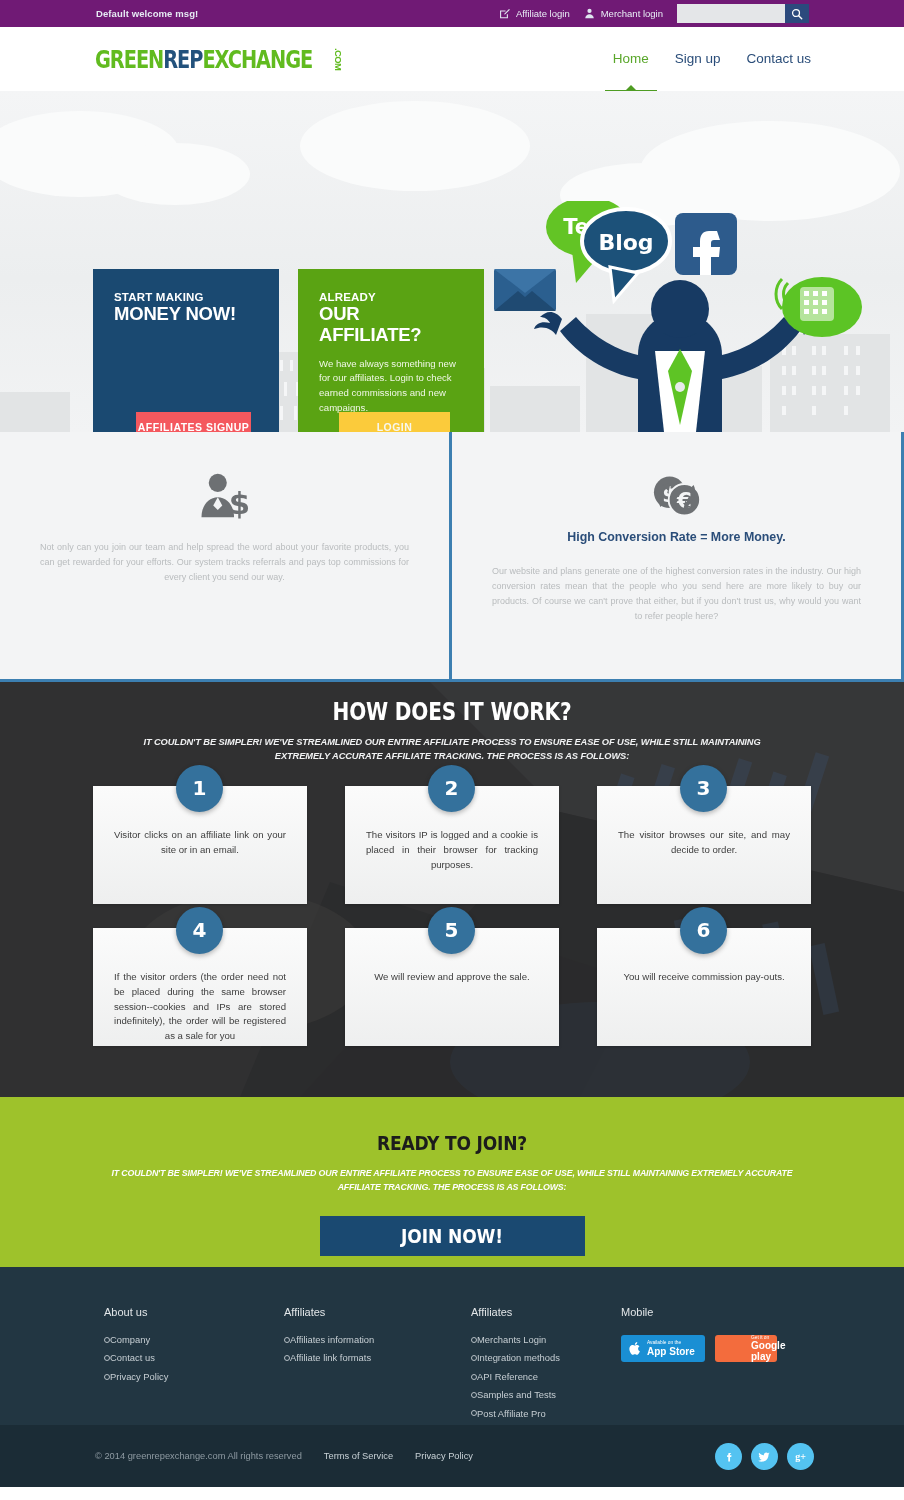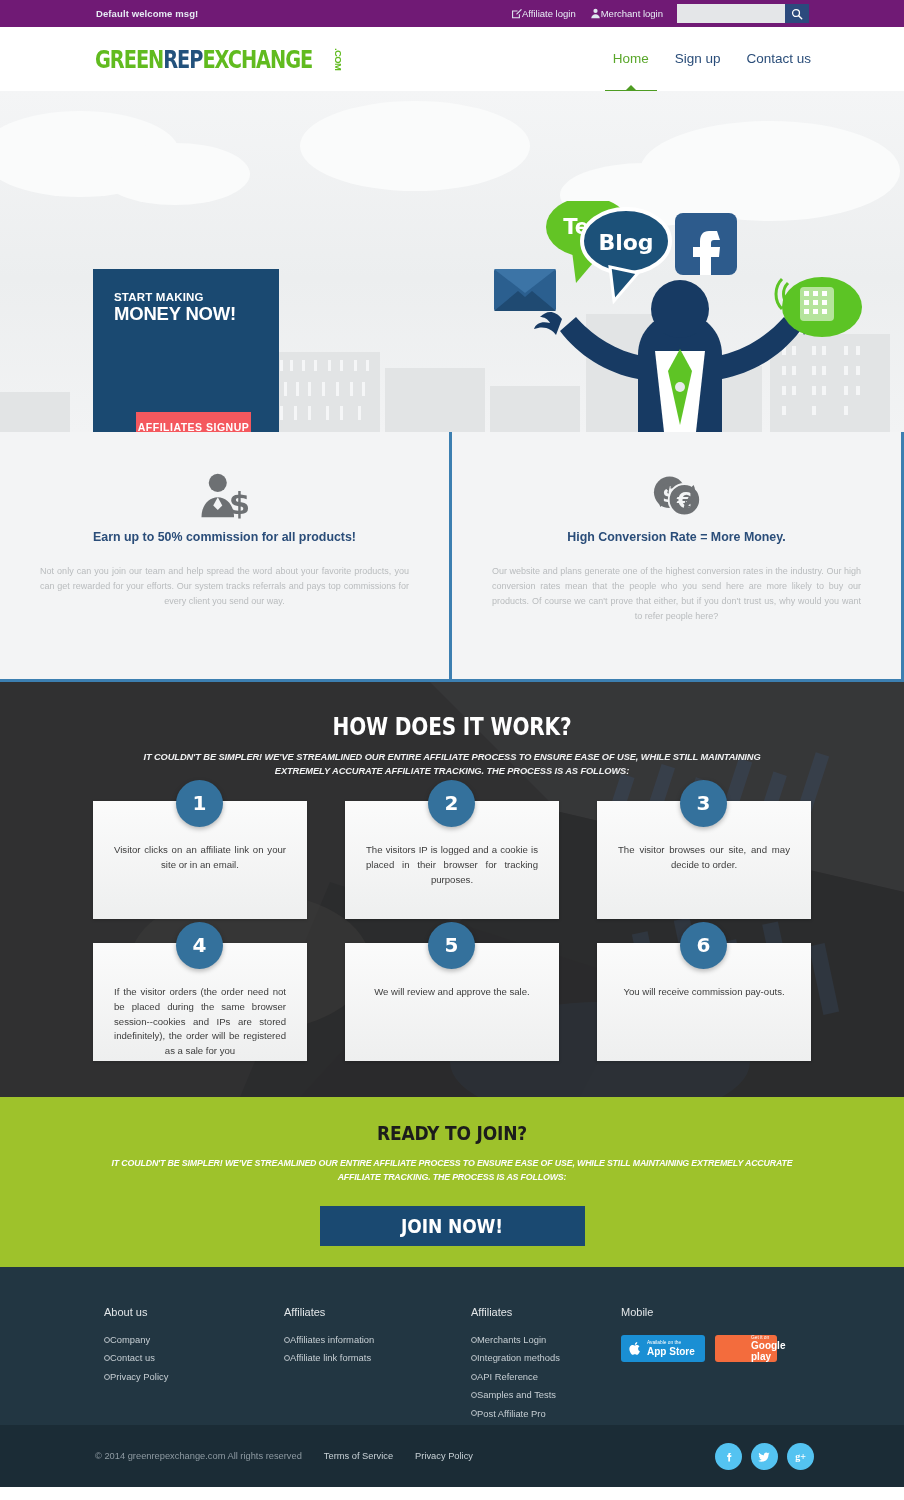--- a/index.html
+++ b/index.html
@@ -16,21 +16,21 @@
     display:flex; align-items:center; position:relative;
   }
   .topbar-welcome {
     font-size:9.5px; font-weight:bold; margin-left:96px; letter-spacing:.1px;
   }
   .topbar-right {
     position:absolute; right:95px; top:0; height:27px;
     display:flex; align-items:center; gap:14px;
   }
   .tb-link {
-    display:flex; align-items:flex-end; gap:0;
+    display:flex; align-items:flex-end; gap:6px;
     font-size:9.5px; color:#e9eef6; cursor:pointer; white-space:nowrap;
   }
   .tb-ico { width:11px; height:11px; display:block; }
   .tb-search { display:flex; align-items:stretch; height:19px; }
   .tb-search input {
     width:108px; border:none; background:#e4e6e8; outline:none;
     font-size:10px; padding:0 5px; font-family:"Liberation Sans", sans-serif;
   }
   .tb-search-btn {
     width:24px; background:#2c4a7d; border:none; cursor:pointer;
@@ -127,21 +127,21 @@
     color:#b9bcbe; font-size:9px; line-height:1.68; margin-top:17px;
     text-align:justify; text-align-last:center;
   }
 
   
   .how {
     height:415px; position:relative; overflow:hidden;
     background:#333334;
   }
   .how-bg { position:absolute; inset:0; opacity:.55; }
-  .how-inner { position:relative; z-index:3; padding-top:31px; }
+  .how-inner { position:relative; z-index:3; padding-top:16px; }
   .how h2 {
     text-align:center; color:#fff; font-size:24px; font-weight:bold;
     letter-spacing:-.2px; font-family:"DejaVu Sans", sans-serif;
     font-stretch:condensed; transform:scaleX(.93);
   }
   .how-sub {
     text-align:center; color:#f0f1f2; font-size:9.3px; font-weight:bold;
     font-style:italic; line-height:1.55; margin:9px auto 0;
     width:650px; letter-spacing:-.1px;
   }
@@ -162,21 +162,21 @@
     box-shadow:0 1px 3px rgba(0,0,0,.2);
   }
   .step-card p {
     font-size:9.6px; color:#3d3d3d; line-height:1.55;
     text-align:justify; text-align-last:center;
   }
 
   
   .ready {
     height:170px; background:#9ec22b; position:relative; overflow:hidden;
-    text-align:center; padding-top:24px;
+    text-align:center; padding-top:34px;
   }
   .ready h2 {
     color:#1c1c1c; font-size:20px; font-weight:bold;
     font-family:"DejaVu Sans", sans-serif; font-stretch:condensed;
     letter-spacing:-.2px; transform:scaleX(.95);
   }
   .ready-sub {
     color:#fdfdfd; font-size:8.8px; font-weight:bold; font-style:italic;
     line-height:1.6; margin:11px auto 0; width:700px; letter-spacing:-.15px;
   }
@@ -416,35 +416,40 @@
         <path d="M312 78 c-8 8-8 22 0 30" stroke="#5cc425" stroke-width="3" fill="none"></path>
       </g>
     </svg>
 
     <div class="hero-boxes">
       <div class="hbox hbox-blue">
         <h4>START MAKING</h4>
         <h3>MONEY NOW!</h3>
         <button class="hbtn hbtn-red">AFFILIATES SIGNUP</button>
       </div>
+      <div class="hbox hbox-green">
+        <h4>ALREADY</h4>
+        <h3>OUR AFFILIATE?</h3>
+        <p>We have always something new for our affiliates. Login to check earned commissions and new campaigns.</p>
+        <button class="hbtn hbtn-yellow">LOGIN</button>
+      </div>
     </div>
   </div>
 
   <div class="features">
 
     <div class="feat">
       <div class="feat-icon">
         <svg viewBox="0 0 64 52" width="58" height="47">
           <circle cx="24" cy="12" r="10" fill="#6d7073"></circle>
           <path d="M6 50 c0-13 8-22 18-22 s18 9 18 22z" fill="#6d7073"></path>
           <path d="M24 28 l-5 9 5 5 5-5z" fill="#f3f4f5"></path>
           <text x="48" y="46" font-family="DejaVu Sans, sans-serif" font-size="34" font-weight="bold" fill="#6d7073" text-anchor="middle">$</text>
         </svg>
       </div>
-      <h5>Earn up to 50% commission for all products!</h5>
       <p>Not only can you join our team and help spread the word about your favorite products, you can get rewarded for your efforts. Our system tracks referrals and pays top commissions for every client you send our way.</p>
     </div>
 
     <div class="feat feat-mid">
       <div class="feat-icon">
         <svg viewBox="0 0 60 52" width="56" height="48">
           <circle cx="22" cy="22" r="17" fill="#6d7073"></circle>
           <text x="22" y="32" font-family="DejaVu Sans, sans-serif" font-size="23" font-weight="bold" fill="#f3f4f5" text-anchor="middle">$</text>
           <circle cx="38" cy="30" r="17" fill="#6d7073" stroke="#f3f4f5" stroke-width="2"></circle>
           <text x="38" y="39" font-family="DejaVu Sans, sans-serif" font-size="23" font-weight="bold" fill="#f3f4f5" text-anchor="middle">€</text>

